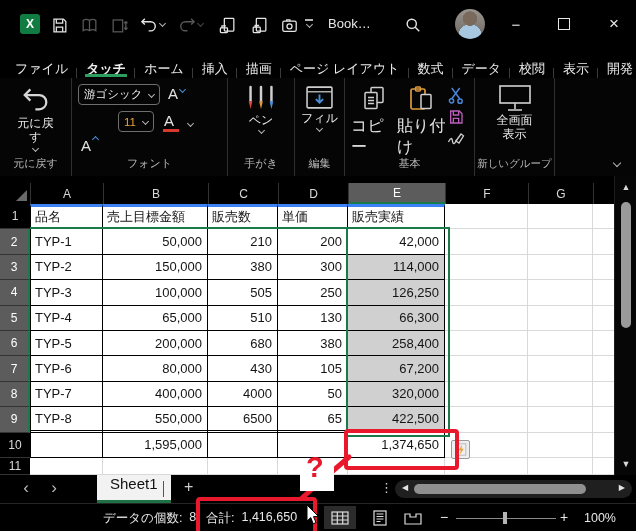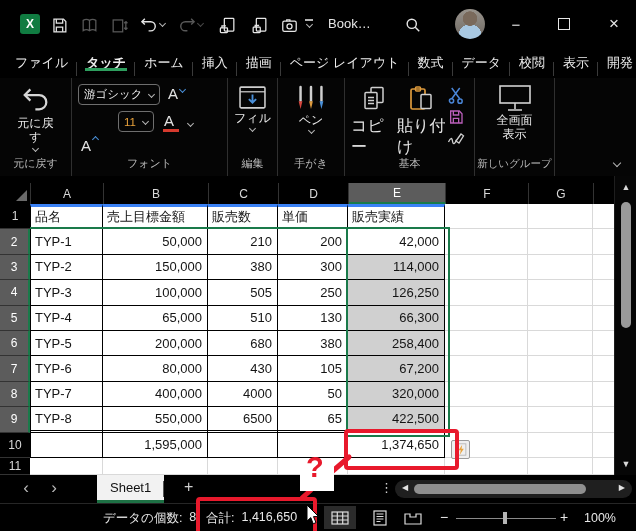--- a/index.html
+++ b/index.html
@@ -17,21 +17,21 @@
   .chv.blue{border-color:#4a90d9;}
   .chv.dim{opacity:.4;}
   .tb-title{position:absolute;left:328px;top:16px;font-size:13px;color:#e6e6e6;}
   .avatar{position:absolute;left:455px;top:9px;width:30px;height:30px;border-radius:50%;
     background:radial-gradient(circle at 50% 32%,#7a6a5c 0 7px,rgba(0,0,0,0) 7.5px),
                radial-gradient(ellipse 11px 9px at 50% 82%,#a8c8e2 0 99%,rgba(0,0,0,0) 100%),
                linear-gradient(#98938c,#6e6862);}
   .winbtn{position:absolute;top:12px;width:26px;height:24px;display:flex;align-items:center;justify-content:center;font-size:15px;color:#e6e6e6;}
   .maxsq{width:10px;height:10px;border:1.2px solid #e6e6e6;}
   
-  .tabbar{position:absolute;left:0;top:48px;width:636px;height:30px;background:#000;display:flex;align-items:center;padding-left:6px;box-sizing:border-box;}
+  .tabbar{position:absolute;left:0;top:48px;width:636px;height:30px;background:#000;display:flex;align-items:flex-end;padding-left:6px;box-sizing:border-box;}
   .rtab{position:relative;display:flex;align-items:center;padding:0 9px;font-size:13px;color:#ededed;white-space:nowrap;}
   .rtab:not(:last-of-type)::after{content:"";position:absolute;right:0;top:8px;height:14px;width:1px;background:#3a3a3a;}
   .rtab.act{font-weight:bold;}
   .rtab.act::before{content:"";position:absolute;left:8px;right:8px;bottom:1px;height:3px;background:#2e9e5e;}
   
   .ribbon{position:absolute;left:0;top:78px;width:636px;height:98px;background:#050505;display:flex;}
   .grp{position:relative;height:100%;box-sizing:border-box;border-right:1px solid #2f2f2f;}
   .grp-label{position:absolute;bottom:5px;left:0;right:0;text-align:center;font-size:11px;color:#b9b9b9;white-space:nowrap;}
   .g-undo{width:72px;} .g-font{width:156px;} .g-ink{width:67px;} .g-edit{width:50px;} .g-basic{width:130px;} .g-cust{width:80px;}
   .stackbtn{position:absolute;left:0;right:0;top:7px;display:flex;flex-direction:column;align-items:center;gap:1px;}
@@ -62,21 +62,21 @@
   .g{border-right:1px solid #d9d9d9;border-bottom:1px solid #d9d9d9;}
   .esel{background:#d0d0d0;}
   .ca{width:73px;} .cb{width:105px;} .cc{width:70px;} .cd{width:70px;} .ce{width:97px;} .cf{width:83px;} .cg{width:65px;} .cp{flex:1;border-right:none;}
   
   .vscroll{position:absolute;right:0;top:176px;width:22px;height:299px;background:#060606;border-left:1px solid #1e1e1e;box-sizing:border-box;}
   .vthumb{position:absolute;left:6px;top:26px;width:10px;height:126px;background:#9a9a9a;border-radius:5px;}
   .tri{position:absolute;left:0;width:22px;text-align:center;font-size:9px;color:#d8d8d8;}
   
   .sheetbar{position:absolute;left:0;top:475px;width:636px;height:28px;background:#000;}
   .nav{position:absolute;top:3px;font-size:17px;color:#b9b9b9;width:16px;text-align:center;}
-  .stab{position:absolute;left:97px;top:0;height:28px;background:#f2f2f2;color:#111;font-size:13px;display:flex;align-items:center;padding:0 13px;border-bottom:3px solid #1e7145;box-sizing:border-box;}
+  .stab{position:absolute;left:97px;top:0;height:28px;background:#f2f2f2;color:#111;font-size:15px;display:flex;padding:0 13px;border-bottom:3px solid #1e7145;box-sizing:border-box;}
   .tabsep{position:absolute;left:163px;top:6px;width:1px;height:16px;background:#555;}
   .addsheet{position:absolute;left:184px;top:3px;font-size:16px;color:#cfcfcf;}
   .dots{position:absolute;left:380px;top:5px;font-size:13px;color:#cfcfcf;}
   .hscroll{position:absolute;left:395px;top:5px;width:237px;height:18px;background:#1f1f1f;border-radius:9px;}
   .hthumb{position:absolute;left:19px;top:4px;width:172px;height:10px;background:#8f8f8f;border-radius:5px;}
   .harr{position:absolute;top:3px;font-size:8px;color:#e2e2e2;}
   
   .statusbar{position:absolute;left:0;top:503px;width:636px;height:28px;background:#000;border-top:1px solid #262626;box-sizing:border-box;font-size:12.5px;color:#e8e8e8;}
   .sgrp{position:absolute;top:6px;display:flex;gap:7px;white-space:nowrap;}
   .vtile{position:absolute;top:2px;width:32px;height:23px;display:flex;align-items:center;justify-content:center;}
@@ -222,51 +222,51 @@
         <span class="redbar"></span>
       </div>
       <span class="chv sm" style="position:absolute;left:116px;top:43px"></span>
       <div class="aBtn" style="left:9px;top:60px">
         <span>A</span>
         <span class="mini chv sm blue up" style="top:-1px"></span>
       </div>
       <div class="grp-label">フォント</div>
     </div>
 
-    <div class="grp g-edit">
-      <div class="stackbtn">
-        <svg width="27" height="25" viewBox="0 0 26 22" fill="none">
-          <rect x="1" y="1" width="24" height="20" rx="1" stroke="#cfcfcf" stroke-width="1.5"></rect>
-          <path d="M1 5.5h24" stroke="#cfcfcf" stroke-width="1.2"></path>
-          <path d="M13 8v8M9.5 12.5 13 16l3.5-3.5" stroke="#4a90d9" stroke-width="1.8"></path>
-        </svg>
-        <span class="txt">フィル</span>
-        <span class="chv sm"></span>
-      </div>
-      <div class="grp-label">編集</div>
-    </div>
-
     <div class="grp g-ink">
       <div class="stackbtn">
         <svg width="38" height="27" viewBox="0 0 40 28">
           <g fill="none" stroke="#cfcfcf" stroke-width="2.6" stroke-linecap="round">
               <path d="M9 2v14"></path>
               <path d="M20 2v14"></path>
               <path d="M31 2v14"></path>
             </g>
           <path d="M7 17h4l-2 8z" fill="#d6463e"></path>
             <path d="M18 17h4l-2 8z" fill="#dd9a3d"></path>
             <path d="M29 17h4l-2 8z" fill="#4a90d9"></path>
         </svg>
         <span class="txt">ペン</span>
         <span class="chv sm"></span>
       </div>
       <div class="grp-label">手がき</div>
     </div>
 
+    <div class="grp g-edit">
+      <div class="stackbtn">
+        <svg width="27" height="25" viewBox="0 0 26 22" fill="none">
+          <rect x="1" y="1" width="24" height="20" rx="1" stroke="#cfcfcf" stroke-width="1.5"></rect>
+          <path d="M1 5.5h24" stroke="#cfcfcf" stroke-width="1.2"></path>
+          <path d="M13 8v8M9.5 12.5 13 16l3.5-3.5" stroke="#4a90d9" stroke-width="1.8"></path>
+        </svg>
+        <span class="txt">フィル</span>
+        <span class="chv sm"></span>
+      </div>
+      <div class="grp-label">編集</div>
+    </div>
+
     <div class="grp g-basic">
       <div style="position:absolute;left:6px;top:7px;width:46px;display:flex;flex-direction:column;align-items:center;gap:4px">
         <svg width="28" height="27" viewBox="0 0 28 26" fill="none" stroke="#cfcfcf" stroke-width="1.5">
           <rect x="11" y="2" width="12" height="15" rx="1"></rect>
             <rect x="5" y="7" width="12" height="16" rx="1" fill="#050505"></rect>
             <path d="M8 12h6M8 15h6M8 18h6"></path>
         </svg>
         <span class="txt">コピー</span>
       </div>
       <div style="position:absolute;left:52px;top:7px;width:52px;display:flex;flex-direction:column;align-items:center;gap:4px">

